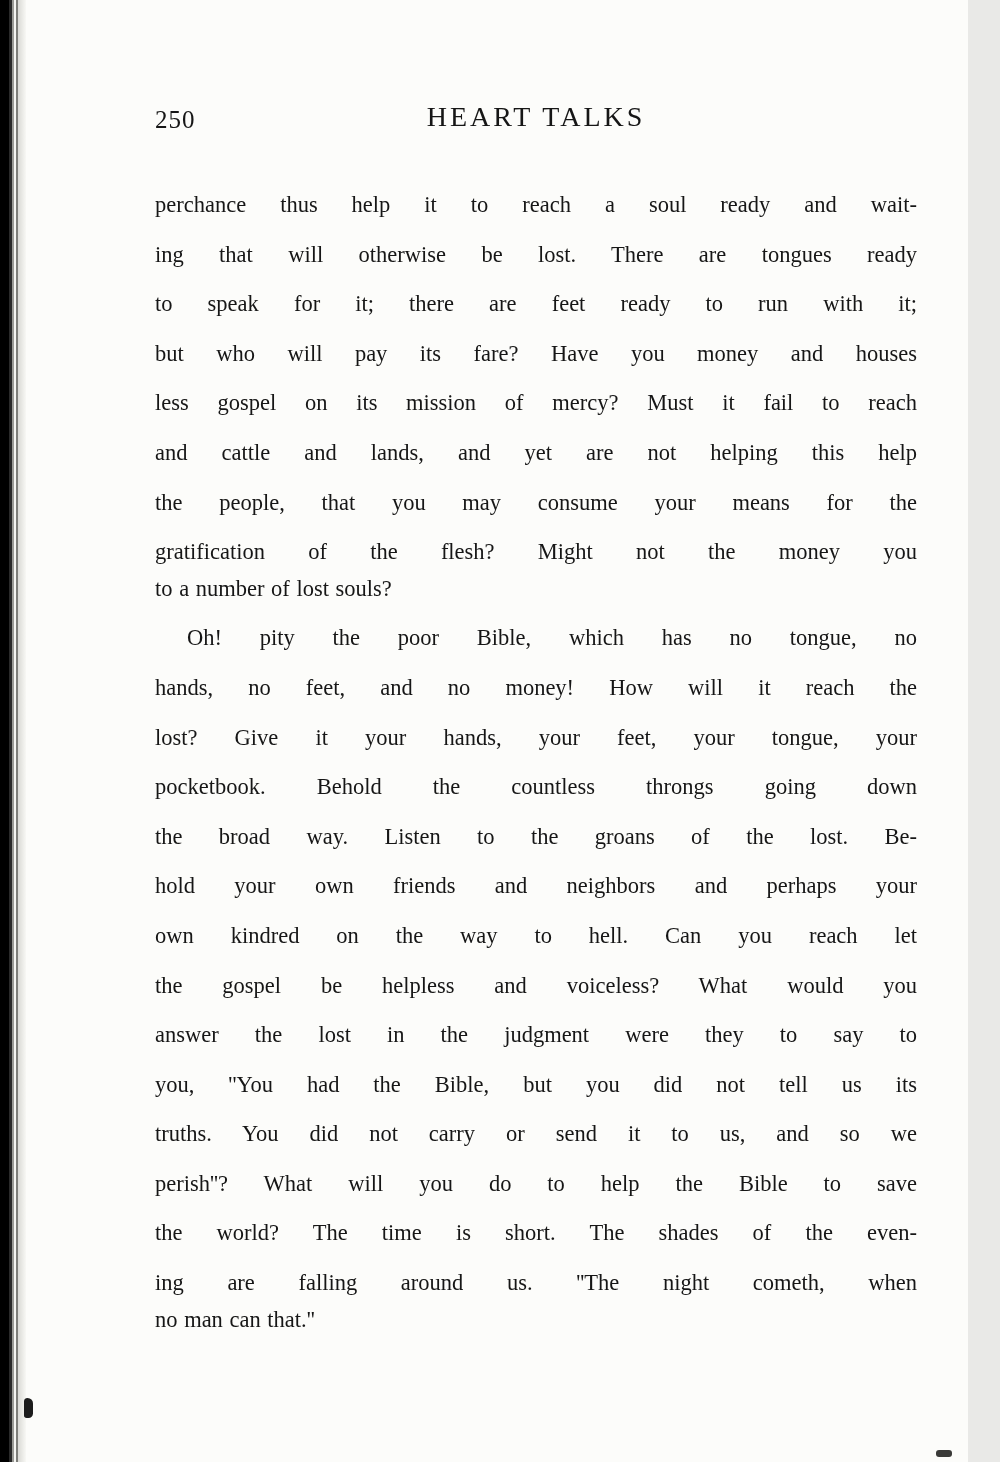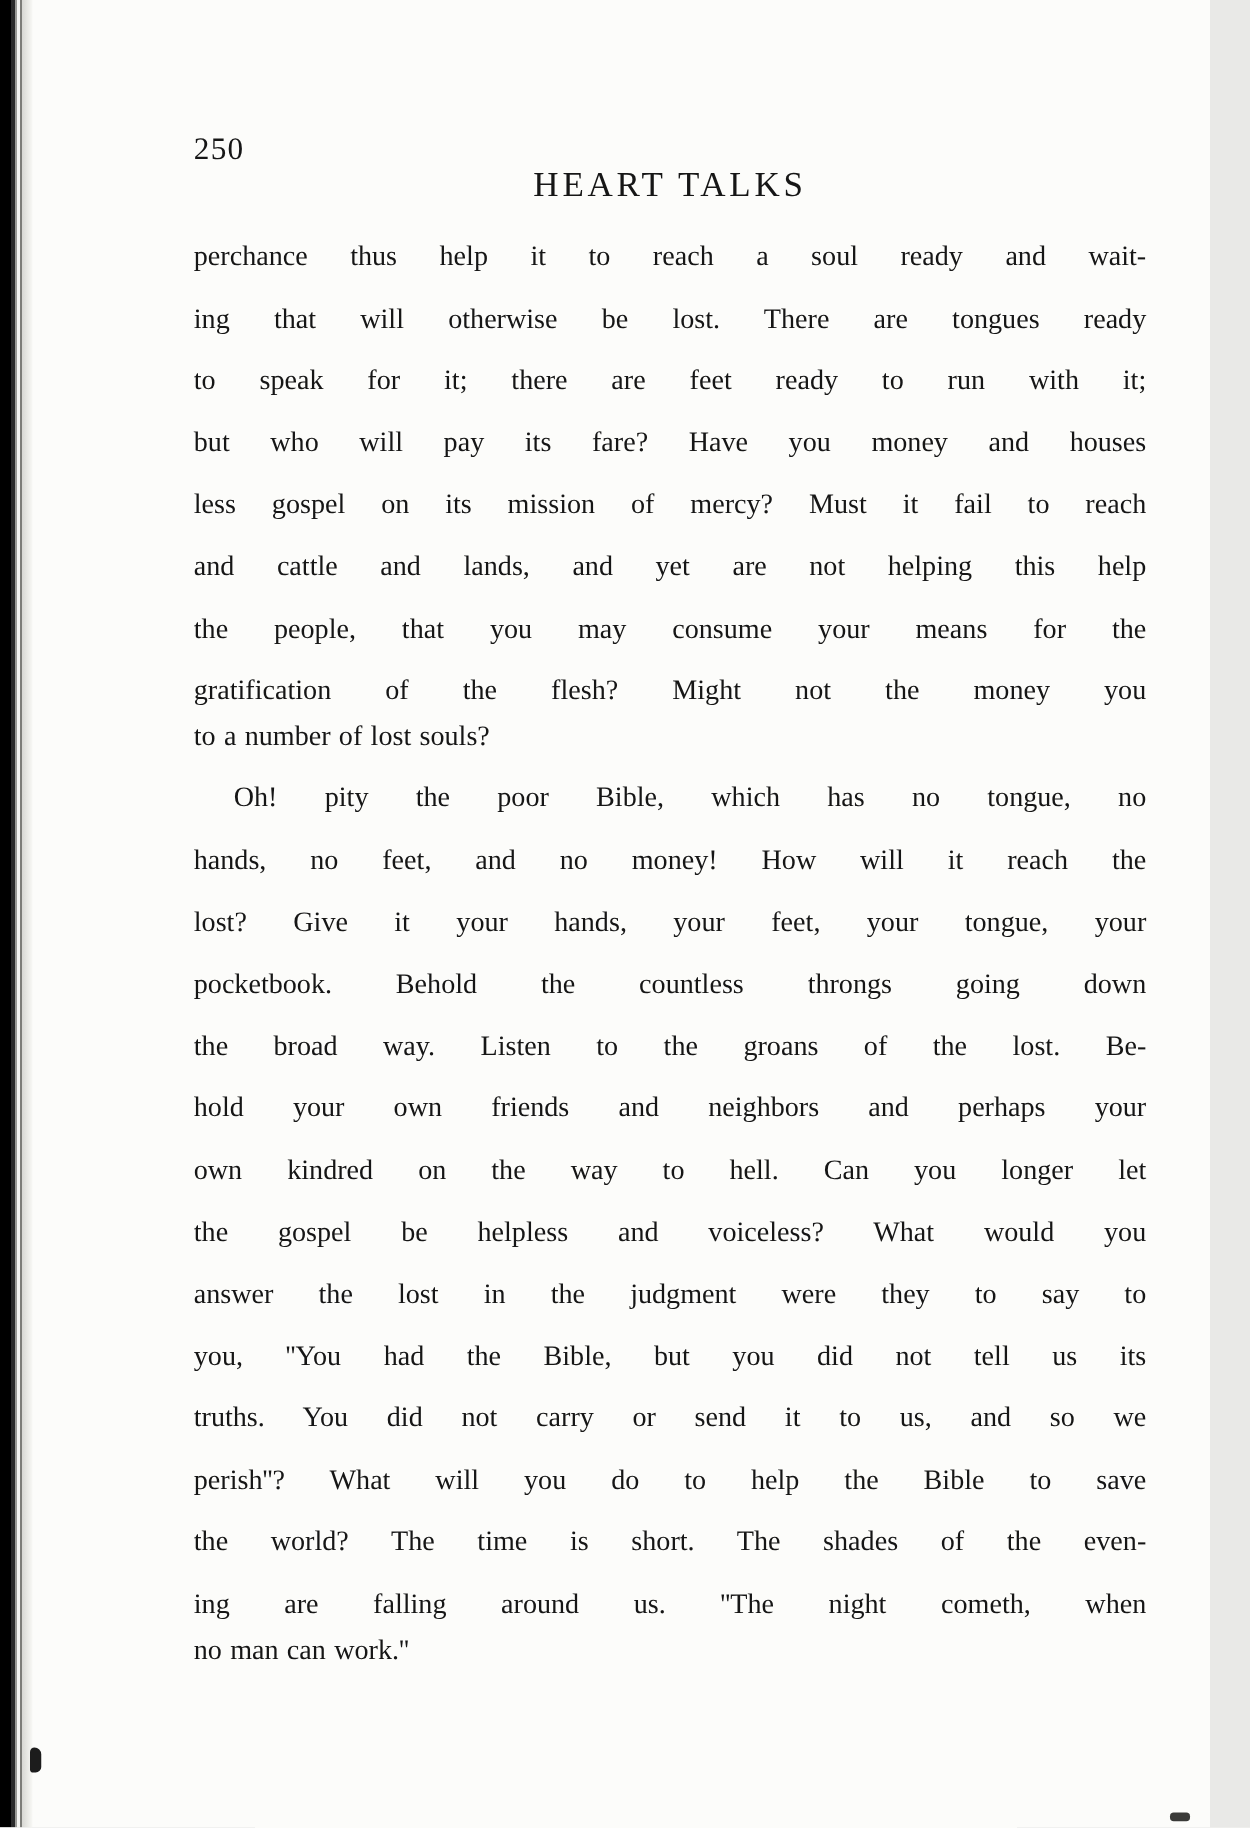--- a/index.html
+++ b/index.html
@@ -46,21 +46,20 @@
     font-size: 25px;
     letter-spacing: 1px;
   }
   .page-title {
     position: absolute;
     left: 155px; top: 101px;
     width: 762px;
     text-align: center;
     font-size: 28px;
     letter-spacing: 3px;
-    margin-top: 32px;
   }
   .text-block {
     position: absolute;
     left: 155px; top: 174px;
     width: 762px;
     font-size: 22.5px;
   }
   .line {
     line-height: 36.6px;
     height: 36.6px;
@@ -94,23 +93,23 @@
       <div class="line just">and cattle and lands, and yet are not helping this help</div>
       <div class="line just">the people, that you may consume your means for the</div>
       <div class="line just">gratification of the flesh?  Might not the money you</div>
       <div class="line nojust">to a number of lost souls?</div>
       <div class="line just indent">Oh! pity the poor Bible, which has no tongue, no</div>
       <div class="line just">hands, no feet, and no money!  How will it reach the</div>
       <div class="line just">lost?  Give it your hands, your feet, your tongue, your</div>
       <div class="line just">pocketbook.  Behold the countless throngs going down</div>
       <div class="line just">the broad way.  Listen to the groans of the lost.  Be-</div>
       <div class="line just">hold your own friends and neighbors and perhaps your</div>
-      <div class="line just">own kindred on the way to hell.  Can you longer let</div>
+      <div class="line just">own kindred on the way to hell.  Can you reach let</div>
       <div class="line just">the gospel be helpless and voiceless?  What would you</div>
       <div class="line just">answer the lost in the judgment were they to say to</div>
       <div class="line just">you, ''You had the Bible, but you did not tell us its</div>
       <div class="line just">truths.  You did not carry or send it to us, and so we</div>
       <div class="line just">perish''?  What will you do to help the Bible to save</div>
       <div class="line just">the world?  The time is short.  The shades of the even-</div>
       <div class="line just">ing are falling around us.  ''The night cometh, when</div>
-      <div class="line nojust">no man can work.''</div>
+      <div class="line nojust">no man can that.''</div>
     </div>
 </div>
 
 </body></html>

